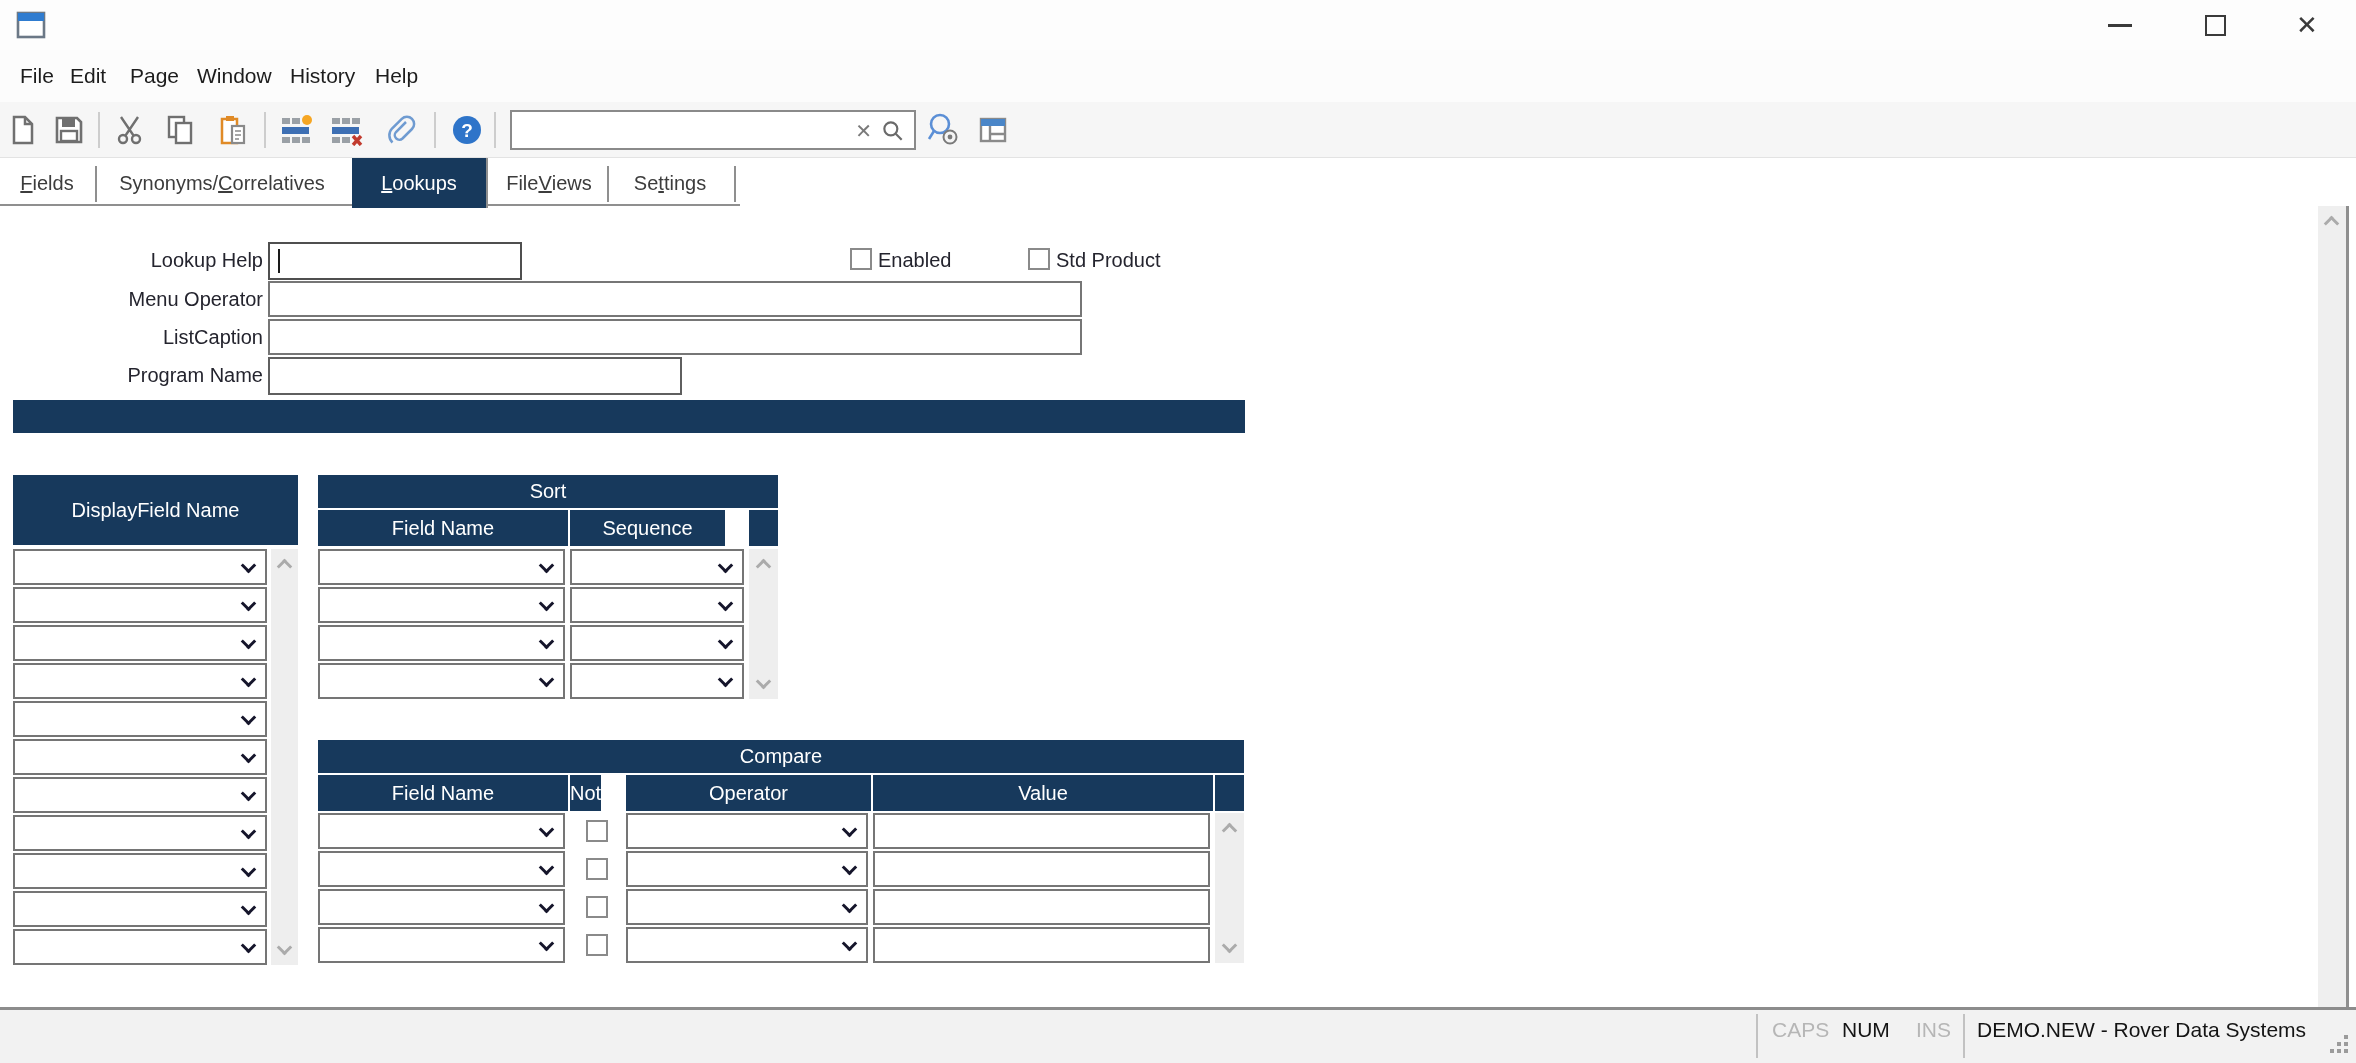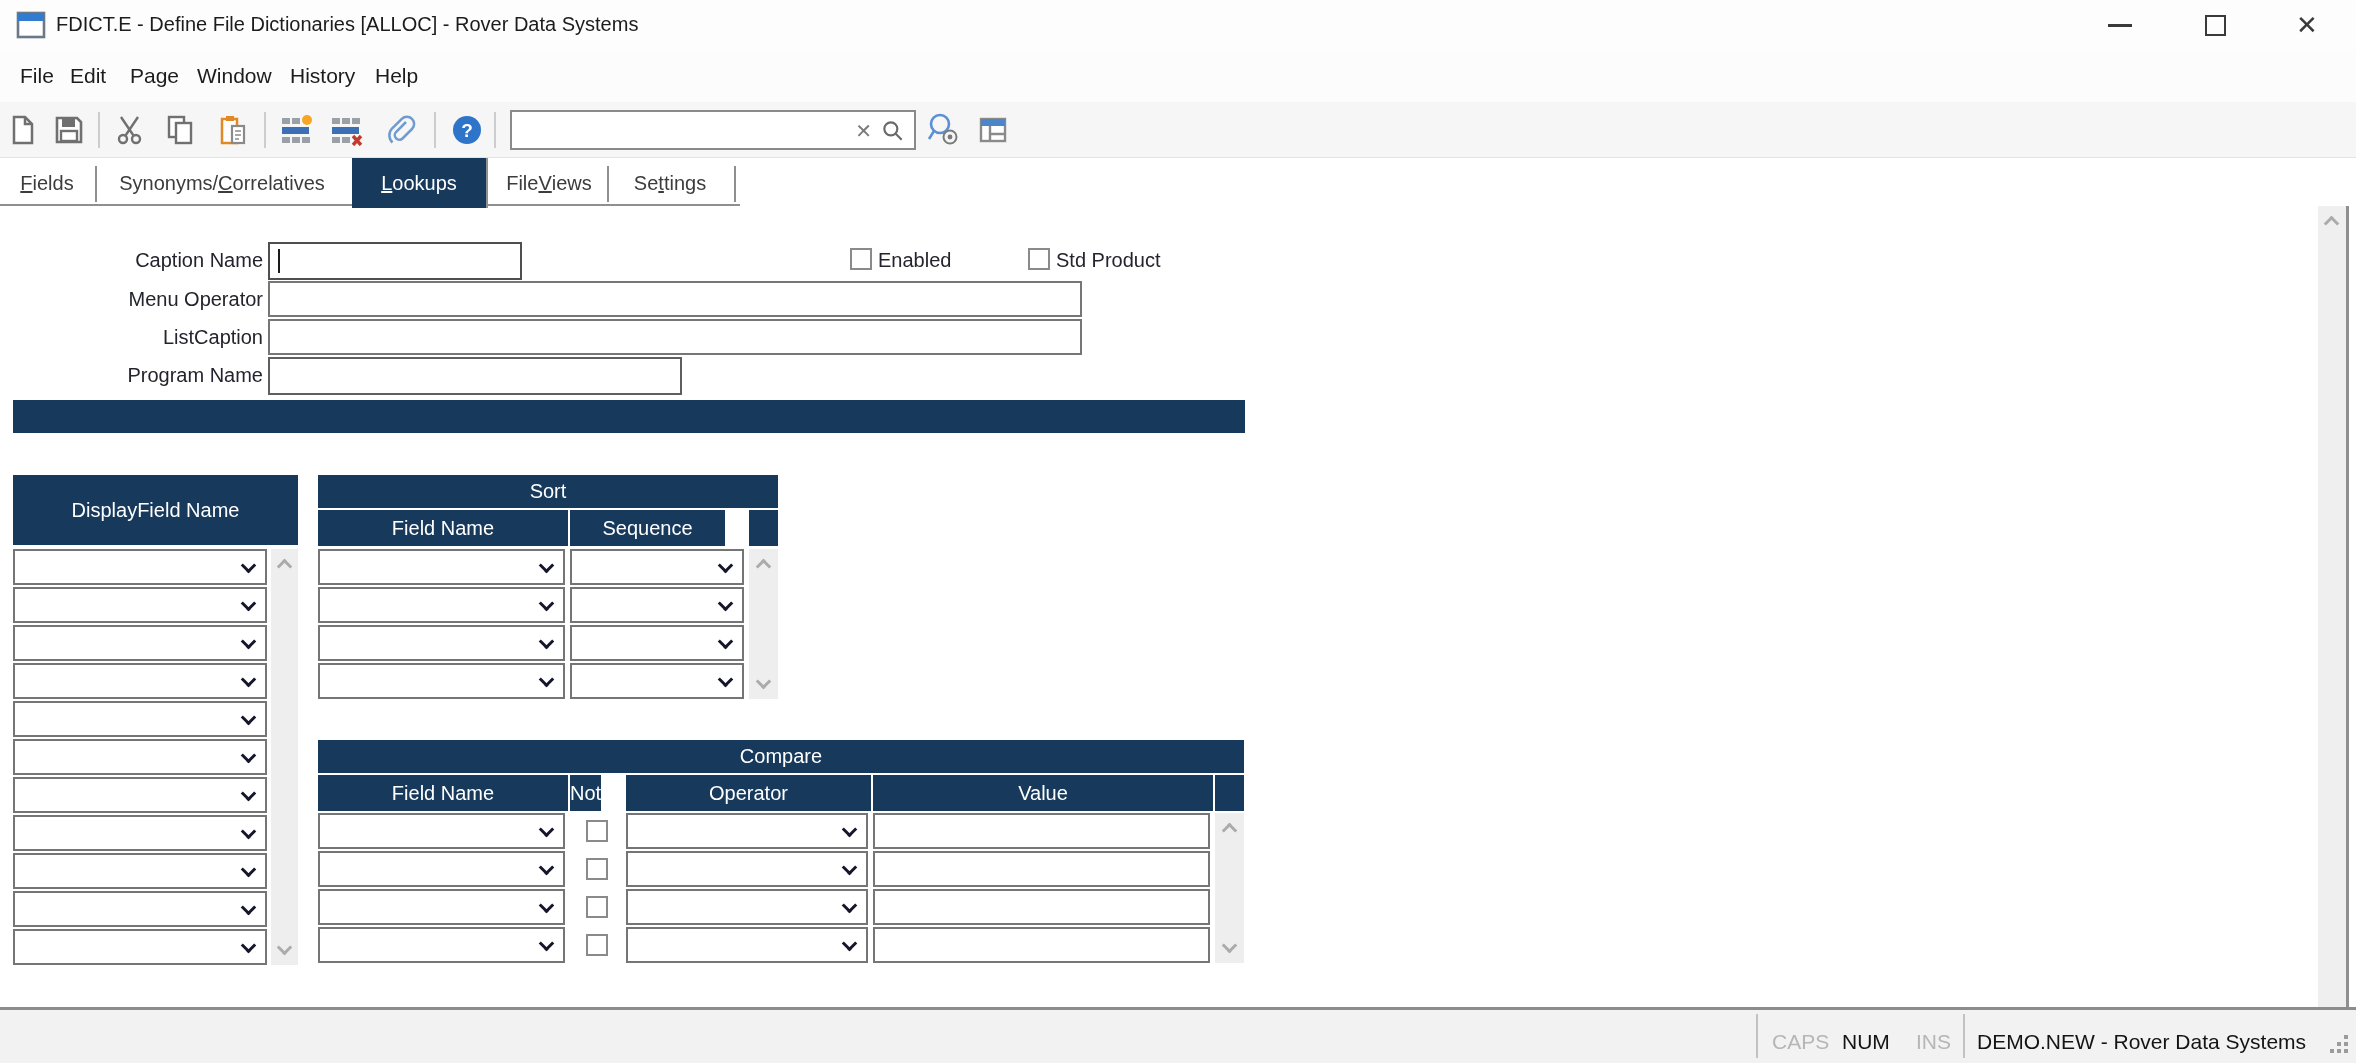--- a/index.html
+++ b/index.html
@@ -61,38 +61,37 @@
   .sarr.up { top:12px; transform:rotate(-135deg); }
   .sarr.down { bottom:12px; transform:rotate(45deg); }
 
   
   .vscroll { position:absolute; left:2318px; top:206px; width:28px; height:801px; background:#efefef; }
   .winedge { position:absolute; left:2346px; top:206px; width:3px; height:801px; background:#8f8f8f; }
 
   
   .statdivider { position:absolute; left:0; top:1007px; width:2356px; height:3px; background:#8c8c8c; }
   .statusbar { position:absolute; left:0; top:1010px; width:2356px; height:53px; background:#f2f2f2; }
-  .stitem { position:absolute; top:20px; font-size:21px; white-space:nowrap; }
+  .stitem { position:absolute; top:8px; font-size:21px; white-space:nowrap; }
   .stitem.off { color:#b6b6b6; }
   .stitem.on { color:#141414; }
   .ssep { position:absolute; top:4px; width:2px; height:44px; background:#c2c2c2; }
   .grip { position:absolute; right:6px; bottom:8px; width:22px; height:22px; }
   .grip i { position:absolute; width:4px; height:4px; background:#9b9b9b; }
 </style>
 </head>
 <body>
 
 <div id="app">
 
   <div class="titlebar">
     <svg class="title-icon" viewBox="0 0 30 30">
       <rect x="2" y="3" width="26" height="24" fill="#ffffff" stroke="#6b7886" stroke-width="2.6"></rect>
       <rect x="2" y="3" width="26" height="8" fill="#2f7cd0"></rect>
     </svg>
-    <div class="title-text">FDICT.E - Define File Dictionaries [ALLOC] - Rover Data Systems</div>
     <div class="winbtn" style="left:2085px;">
         <div class="min-glyph"></div>
       </div>
     <div class="winbtn" style="left:2180px;">
         <div class="max-glyph"></div>
       </div>
     <div class="winbtn" style="left:2272px;">
         <div class="close-glyph">✕</div>
       </div>
   </div>
@@ -232,21 +231,21 @@
     <div class="tab" style="left:609px; width:122px;">
       <span>Se</span>
         <span class="mnemo">t</span>
         <span>tings</span>
     </div>
     <div class="tabsep" style="left:734px;"></div>
   </div>
 
   <div class="content">
 
-    <div class="flabel" style="top:43px;">Caption Name</div>
+    <div class="flabel" style="top:43px;">Lookup Help</div>
     <input class="tinput" style="left: 268px; top: 36px; width: 254px; height: 38px; border-color: rgb(79, 79, 79);" value="">
     <div class="caret" style="left:278px; top:43px;"></div>
 
     <input type="checkbox" class="cbox" style="left: 850px; top: 42px;">
     <div class="cblabel" style="left:878px; top:43px;">Enabled</div>
     <input type="checkbox" class="cbox" style="left: 1028px; top: 42px;">
     <div class="cblabel" style="left:1056px; top:43px;">Std Product</div>
 
     <div class="flabel" style="top:82px;">Menu Operator</div>
     <input class="tinput" style="left: 268px; top: 75px; width: 814px; height: 36px;" value="">

